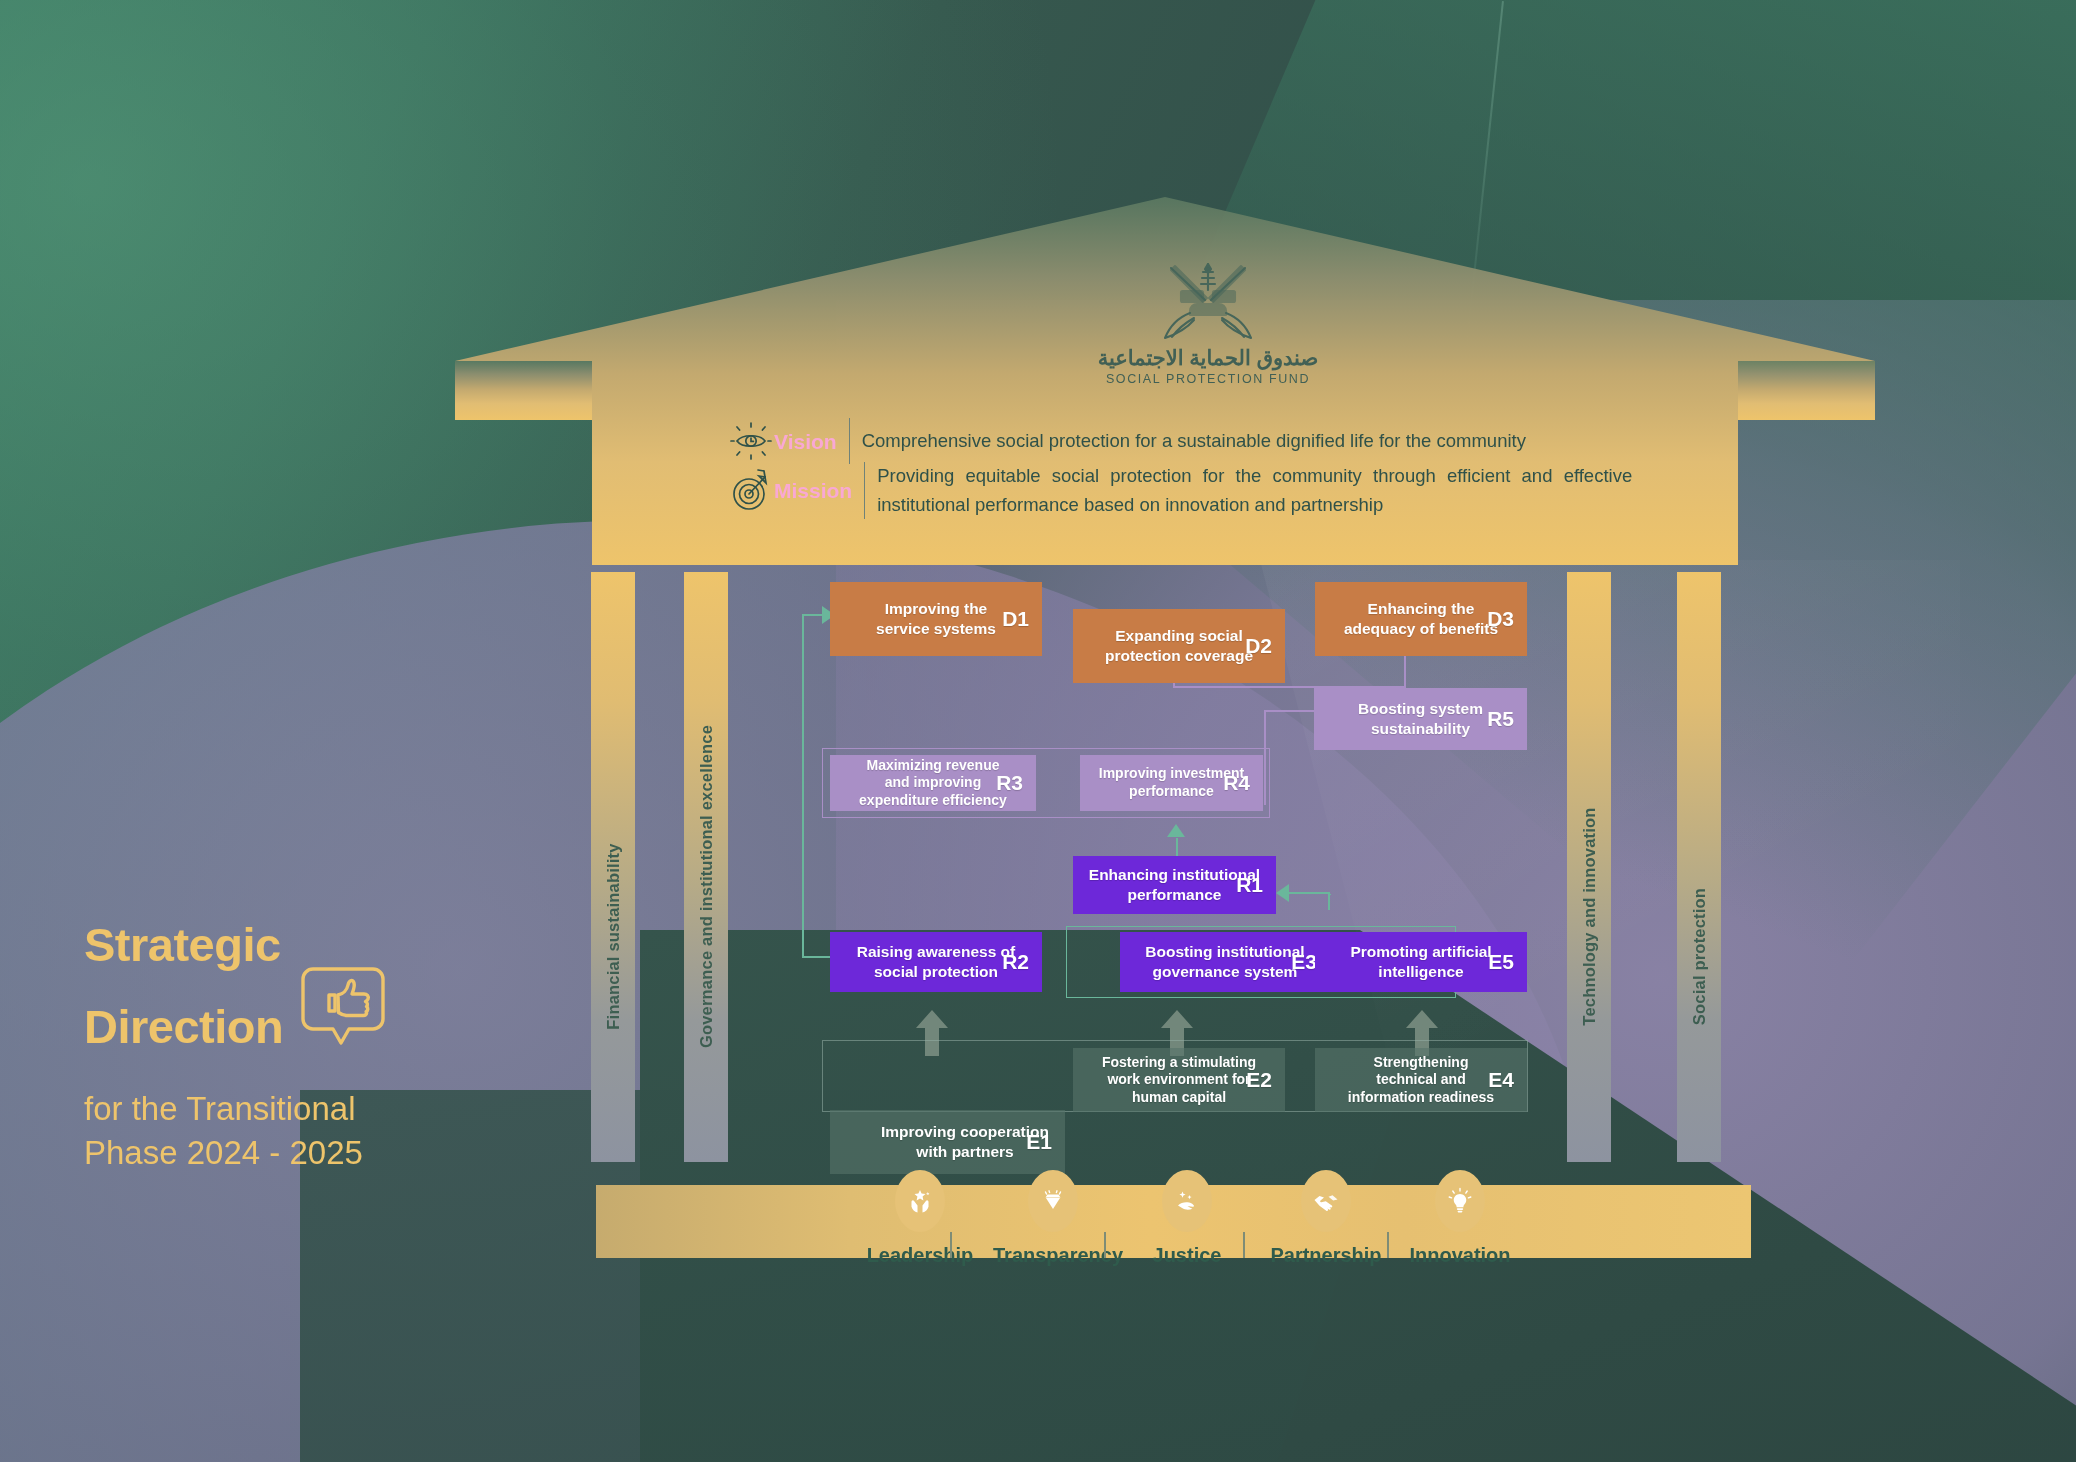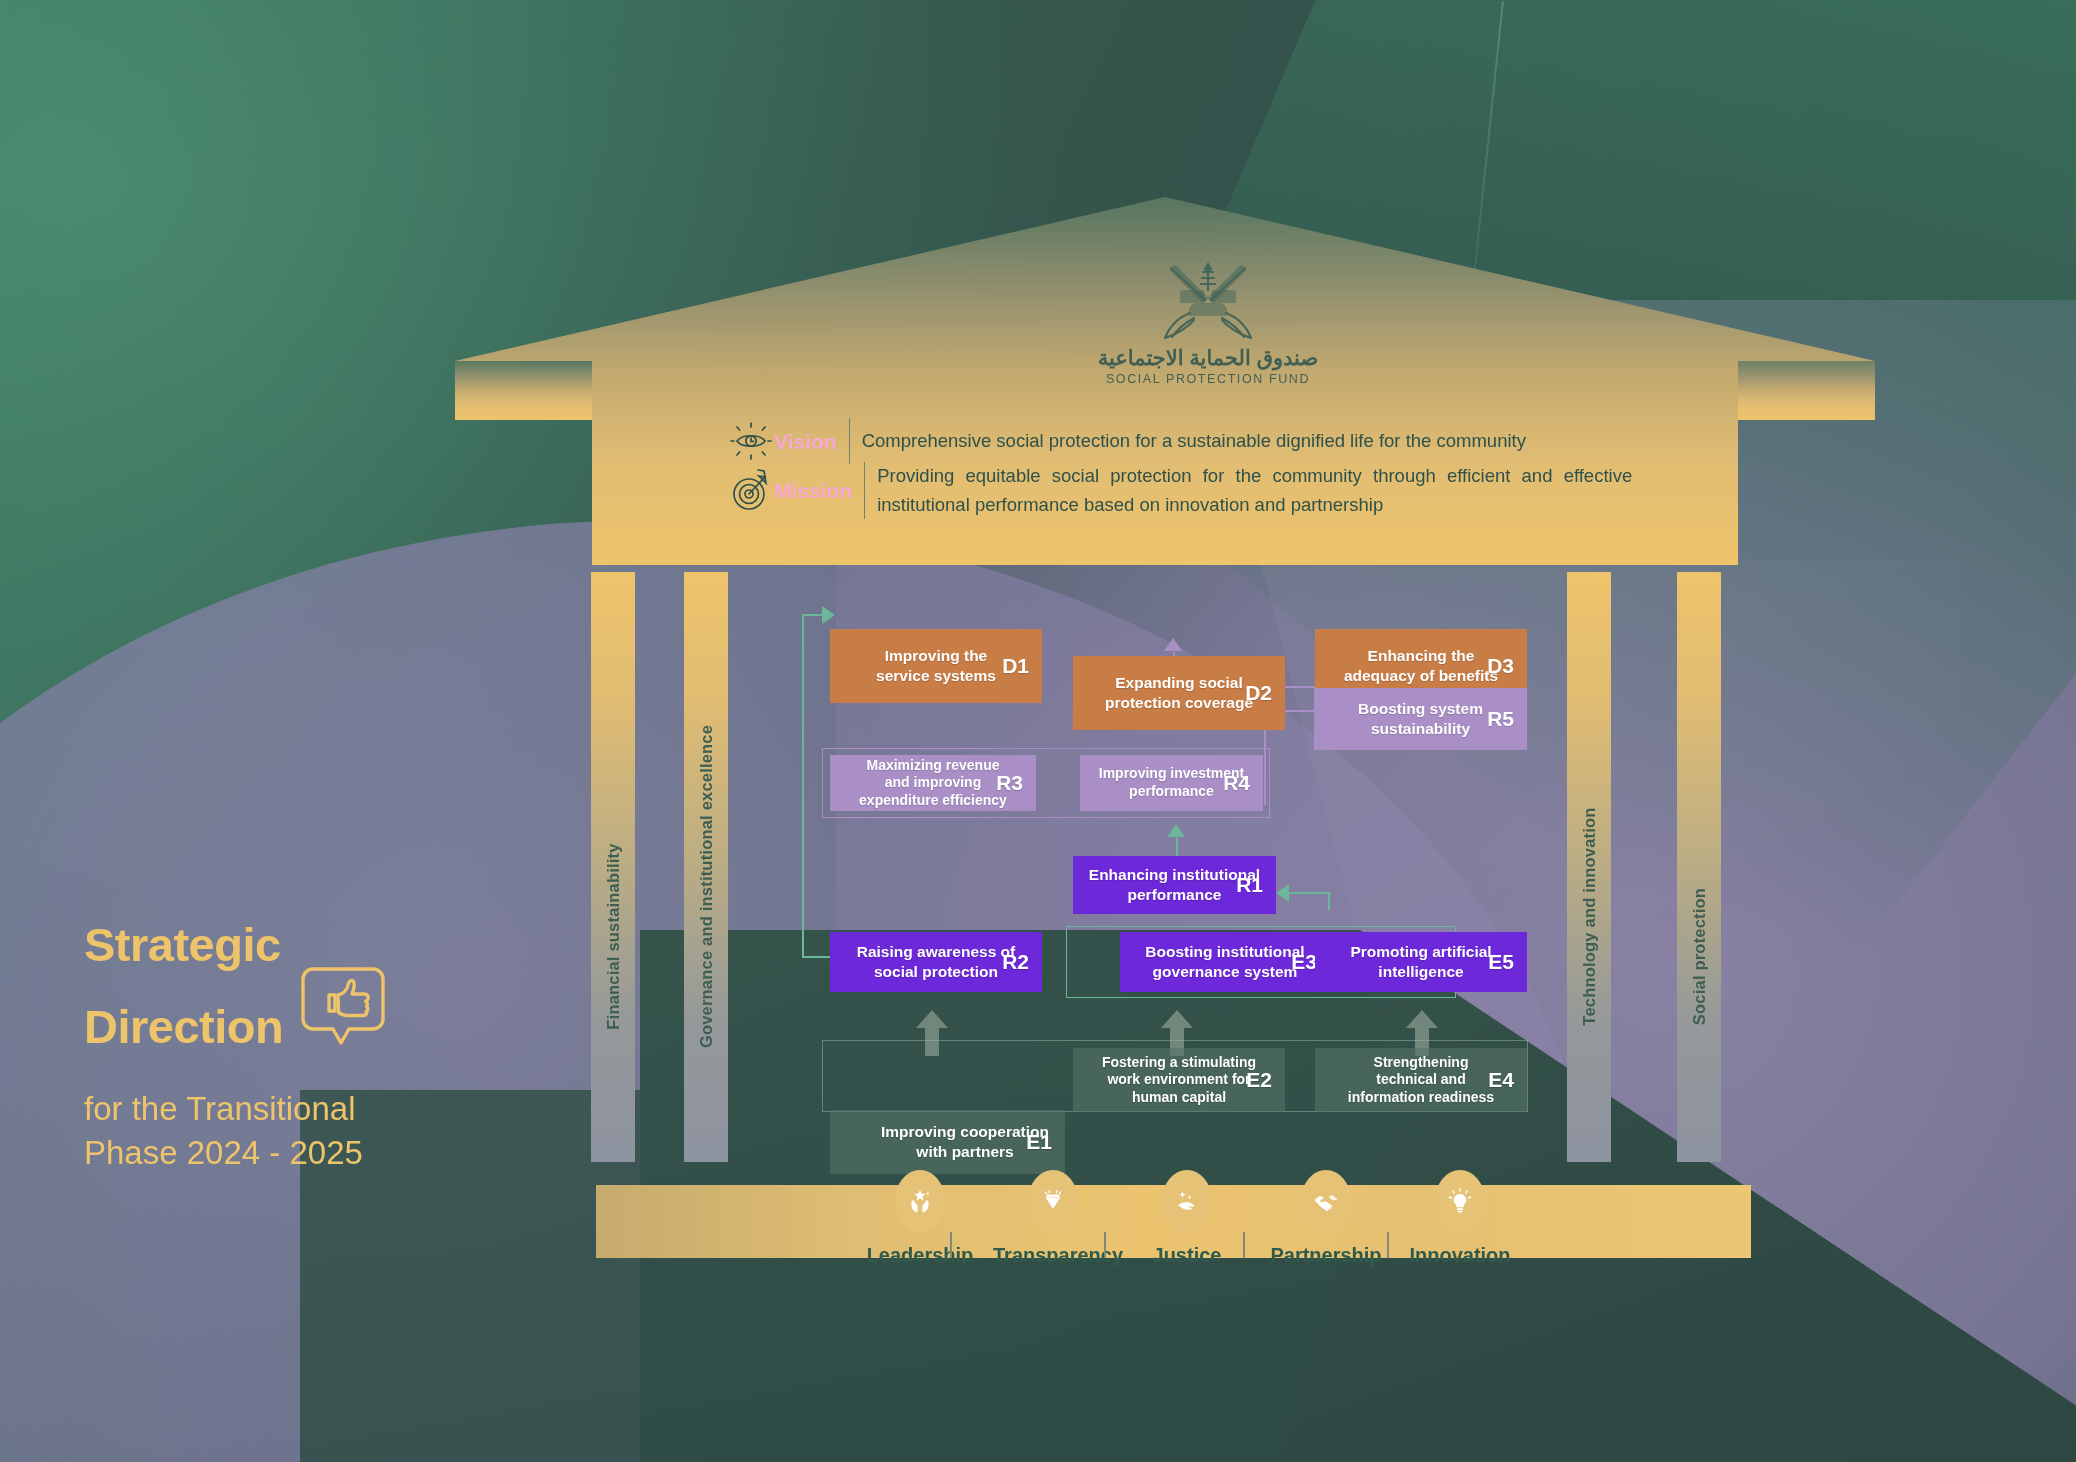--- a/index.html
+++ b/index.html
@@ -64,21 +64,21 @@
   .pillar.p3 span{transform:translate(-50%,40px) rotate(-90deg);}
   .pillar.p4 span{transform:translate(-50%,80px) rotate(-90deg);}
 
   
   .sbox{position:absolute;display:flex;align-items:center;justify-content:center;
     box-sizing:border-box;padding:6px 10px;color:#fff;}
   .sbox .lbl{font-size:15.5px;font-weight:bold;line-height:1.26;text-align:center;
     text-shadow:0 1px 1px rgba(0,0,0,.18);}
   .sbox .code{position:absolute;right:13px;top:50%;transform:translateY(-50%);
     font-size:21px;font-weight:bold;color:#fff;text-shadow:0 1px 1px rgba(0,0,0,.2);}
-  .sbox.orange{background:#c87c46;margin-top:47px;}
+  .sbox.orange{background:#c87c46;}
   .sbox.purple{background:#a98fc6;}
   .sbox.green{background:#6d28d9;}
   .sbox.dark{background:rgba(85,115,105,.62);}
 
   .group-box{position:absolute;box-sizing:border-box;}
   .group-box.purple{border:1.5px solid #a98fc6;}
   .group-box.green{border:1.5px solid #6ab79b;}
   .group-box.dark{border:1.5px solid rgba(150,175,165,.55);}
 
   

